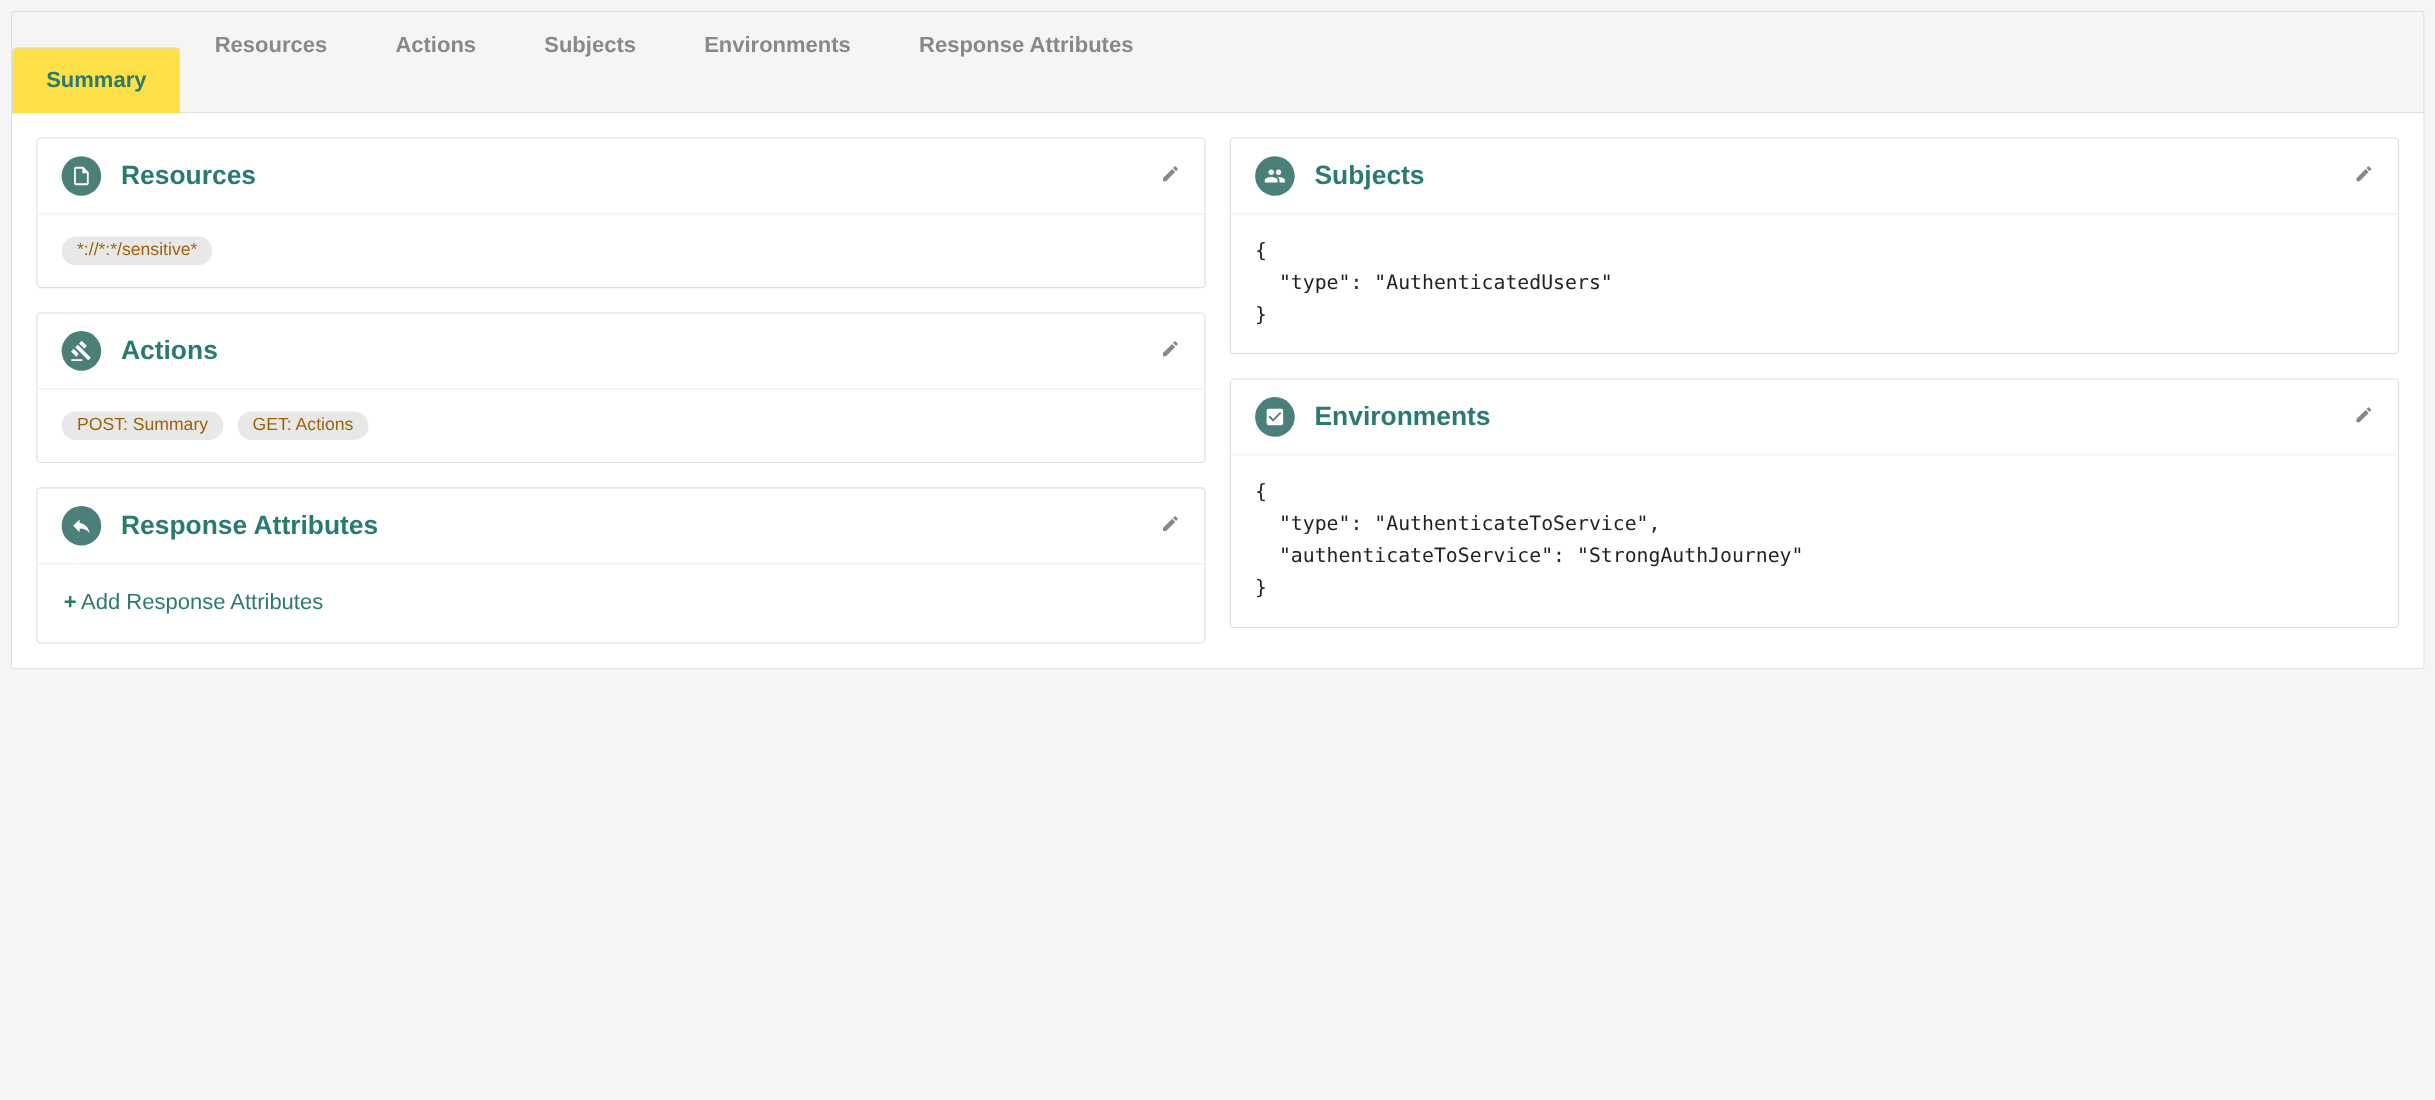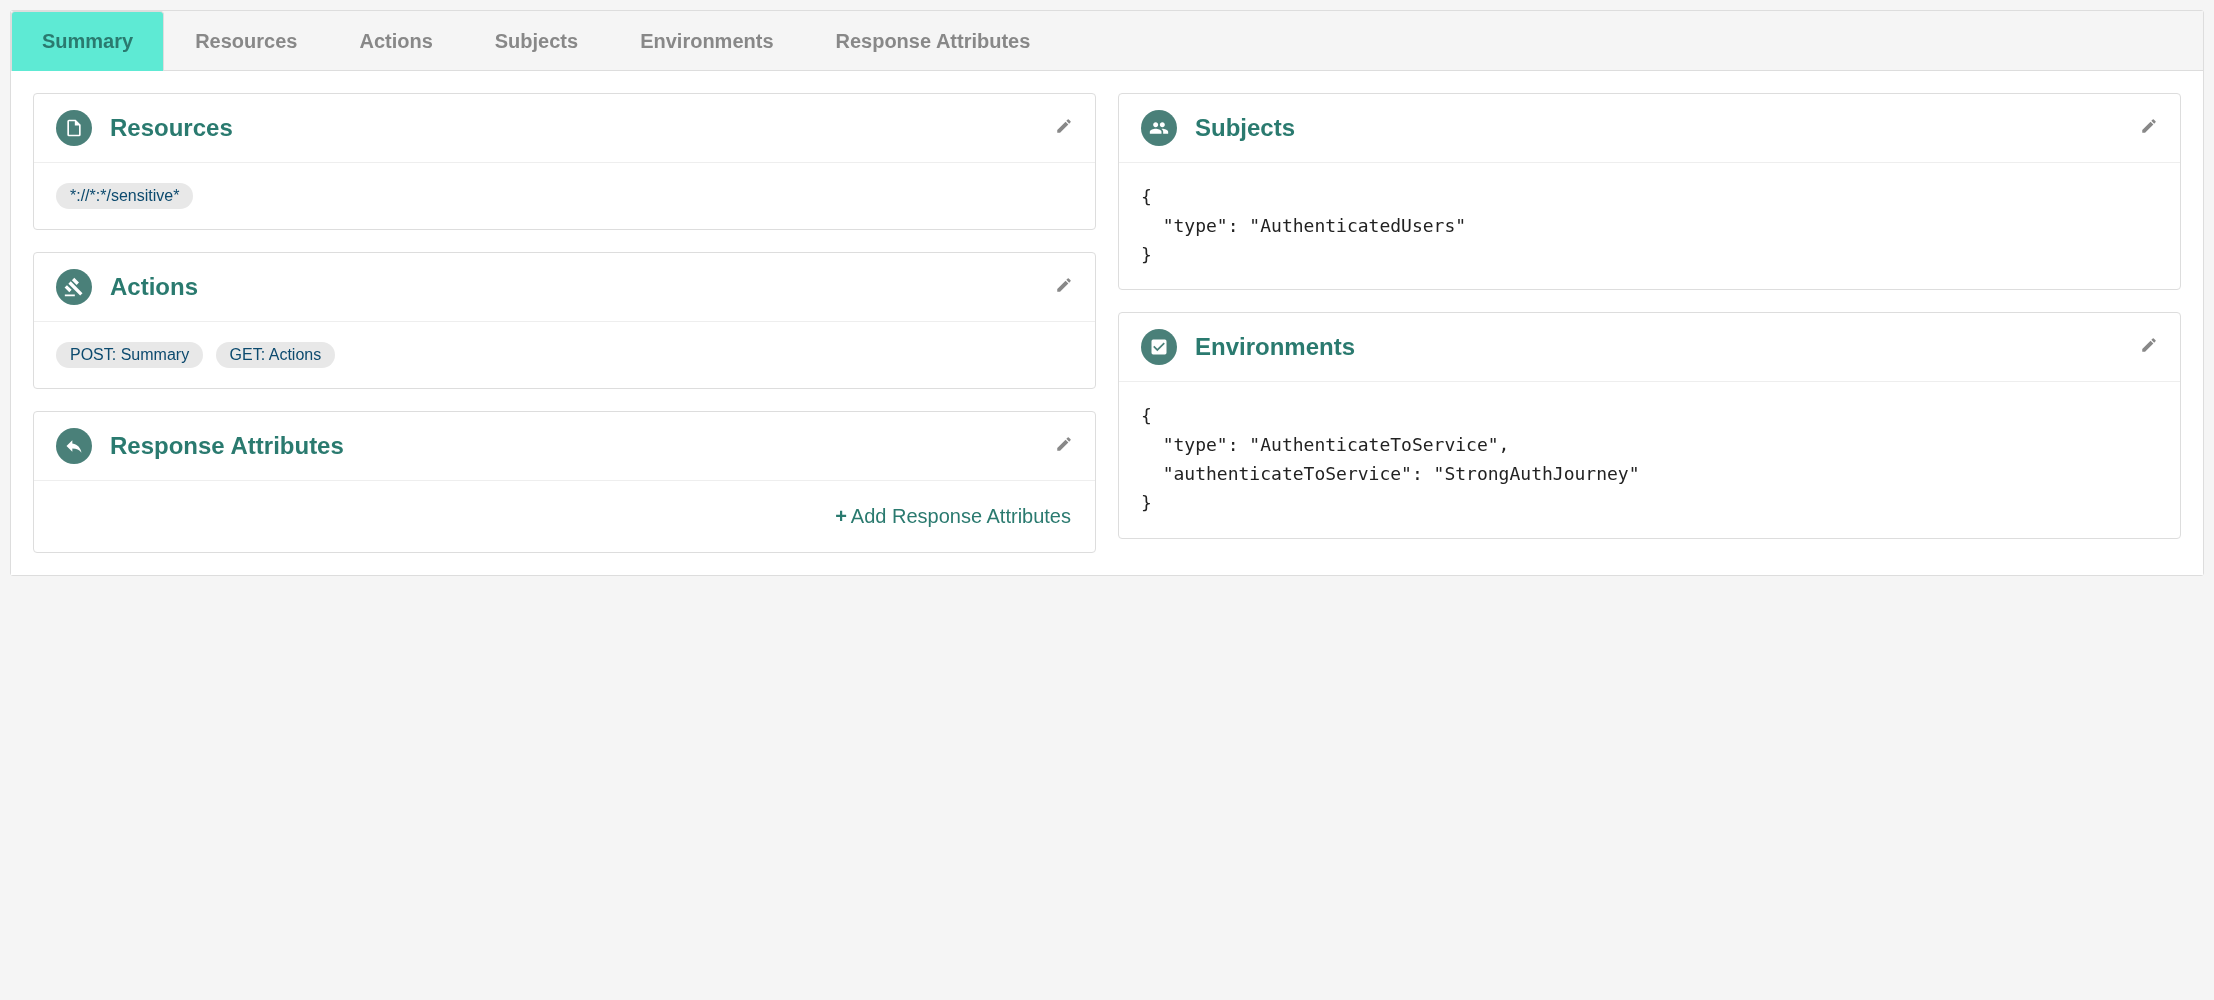--- a/index.html
+++ b/index.html
@@ -24,23 +24,24 @@
     font-weight: 600;
     color: #888;
     cursor: pointer;
     border: 1px solid transparent;
     border-bottom: none;
     margin-bottom: -1px;
     background: transparent;
   }
   .tab.active {
     color: #2a7a6f;
-    background: #5eead4;
+    background: #fde047;
     border-color: #ddd;
     border-radius: 4px 4px 0 0;
+    margin-top: 32px;
   }
   .content {
     background: #fff;
     padding: 22px;
     display: flex;
     gap: 22px;
   }
   .col { flex: 1; display: flex; flex-direction: column; gap: 22px; }
   .panel {
     border: 1px solid #ddd;
@@ -73,35 +74,35 @@
   }
   .edit-btn {
     cursor: pointer;
     color: #888;
   }
   .edit-btn svg { width: 18px; height: 18px; fill: #888; }
   .panel-body { padding: 20px 22px; }
   .chip {
     display: inline-block;
     background: #e8e8e8;
-    color: #0c4a6e;
+    color: #a16207;
     padding: 4px 14px;
     border-radius: 14px;
     font-size: 16px;
     margin-right: 8px;
   }
   pre {
     font-family: SFMono-Regular, Menlo, Monaco, Consolas, monospace;
     font-size: 18px;
     color: #222;
     white-space: pre;
     line-height: 1.6;
   }
   .add-link {
-    text-align: right;
+    text-align: left;
     padding: 24px;
     color: #2a7a6f;
     font-size: 20px;
     font-weight: 500;
     cursor: pointer;
   }
   .add-link .plus { font-weight: 700; margin-right: 4px; }
 </style>
 </head>
 <body>

